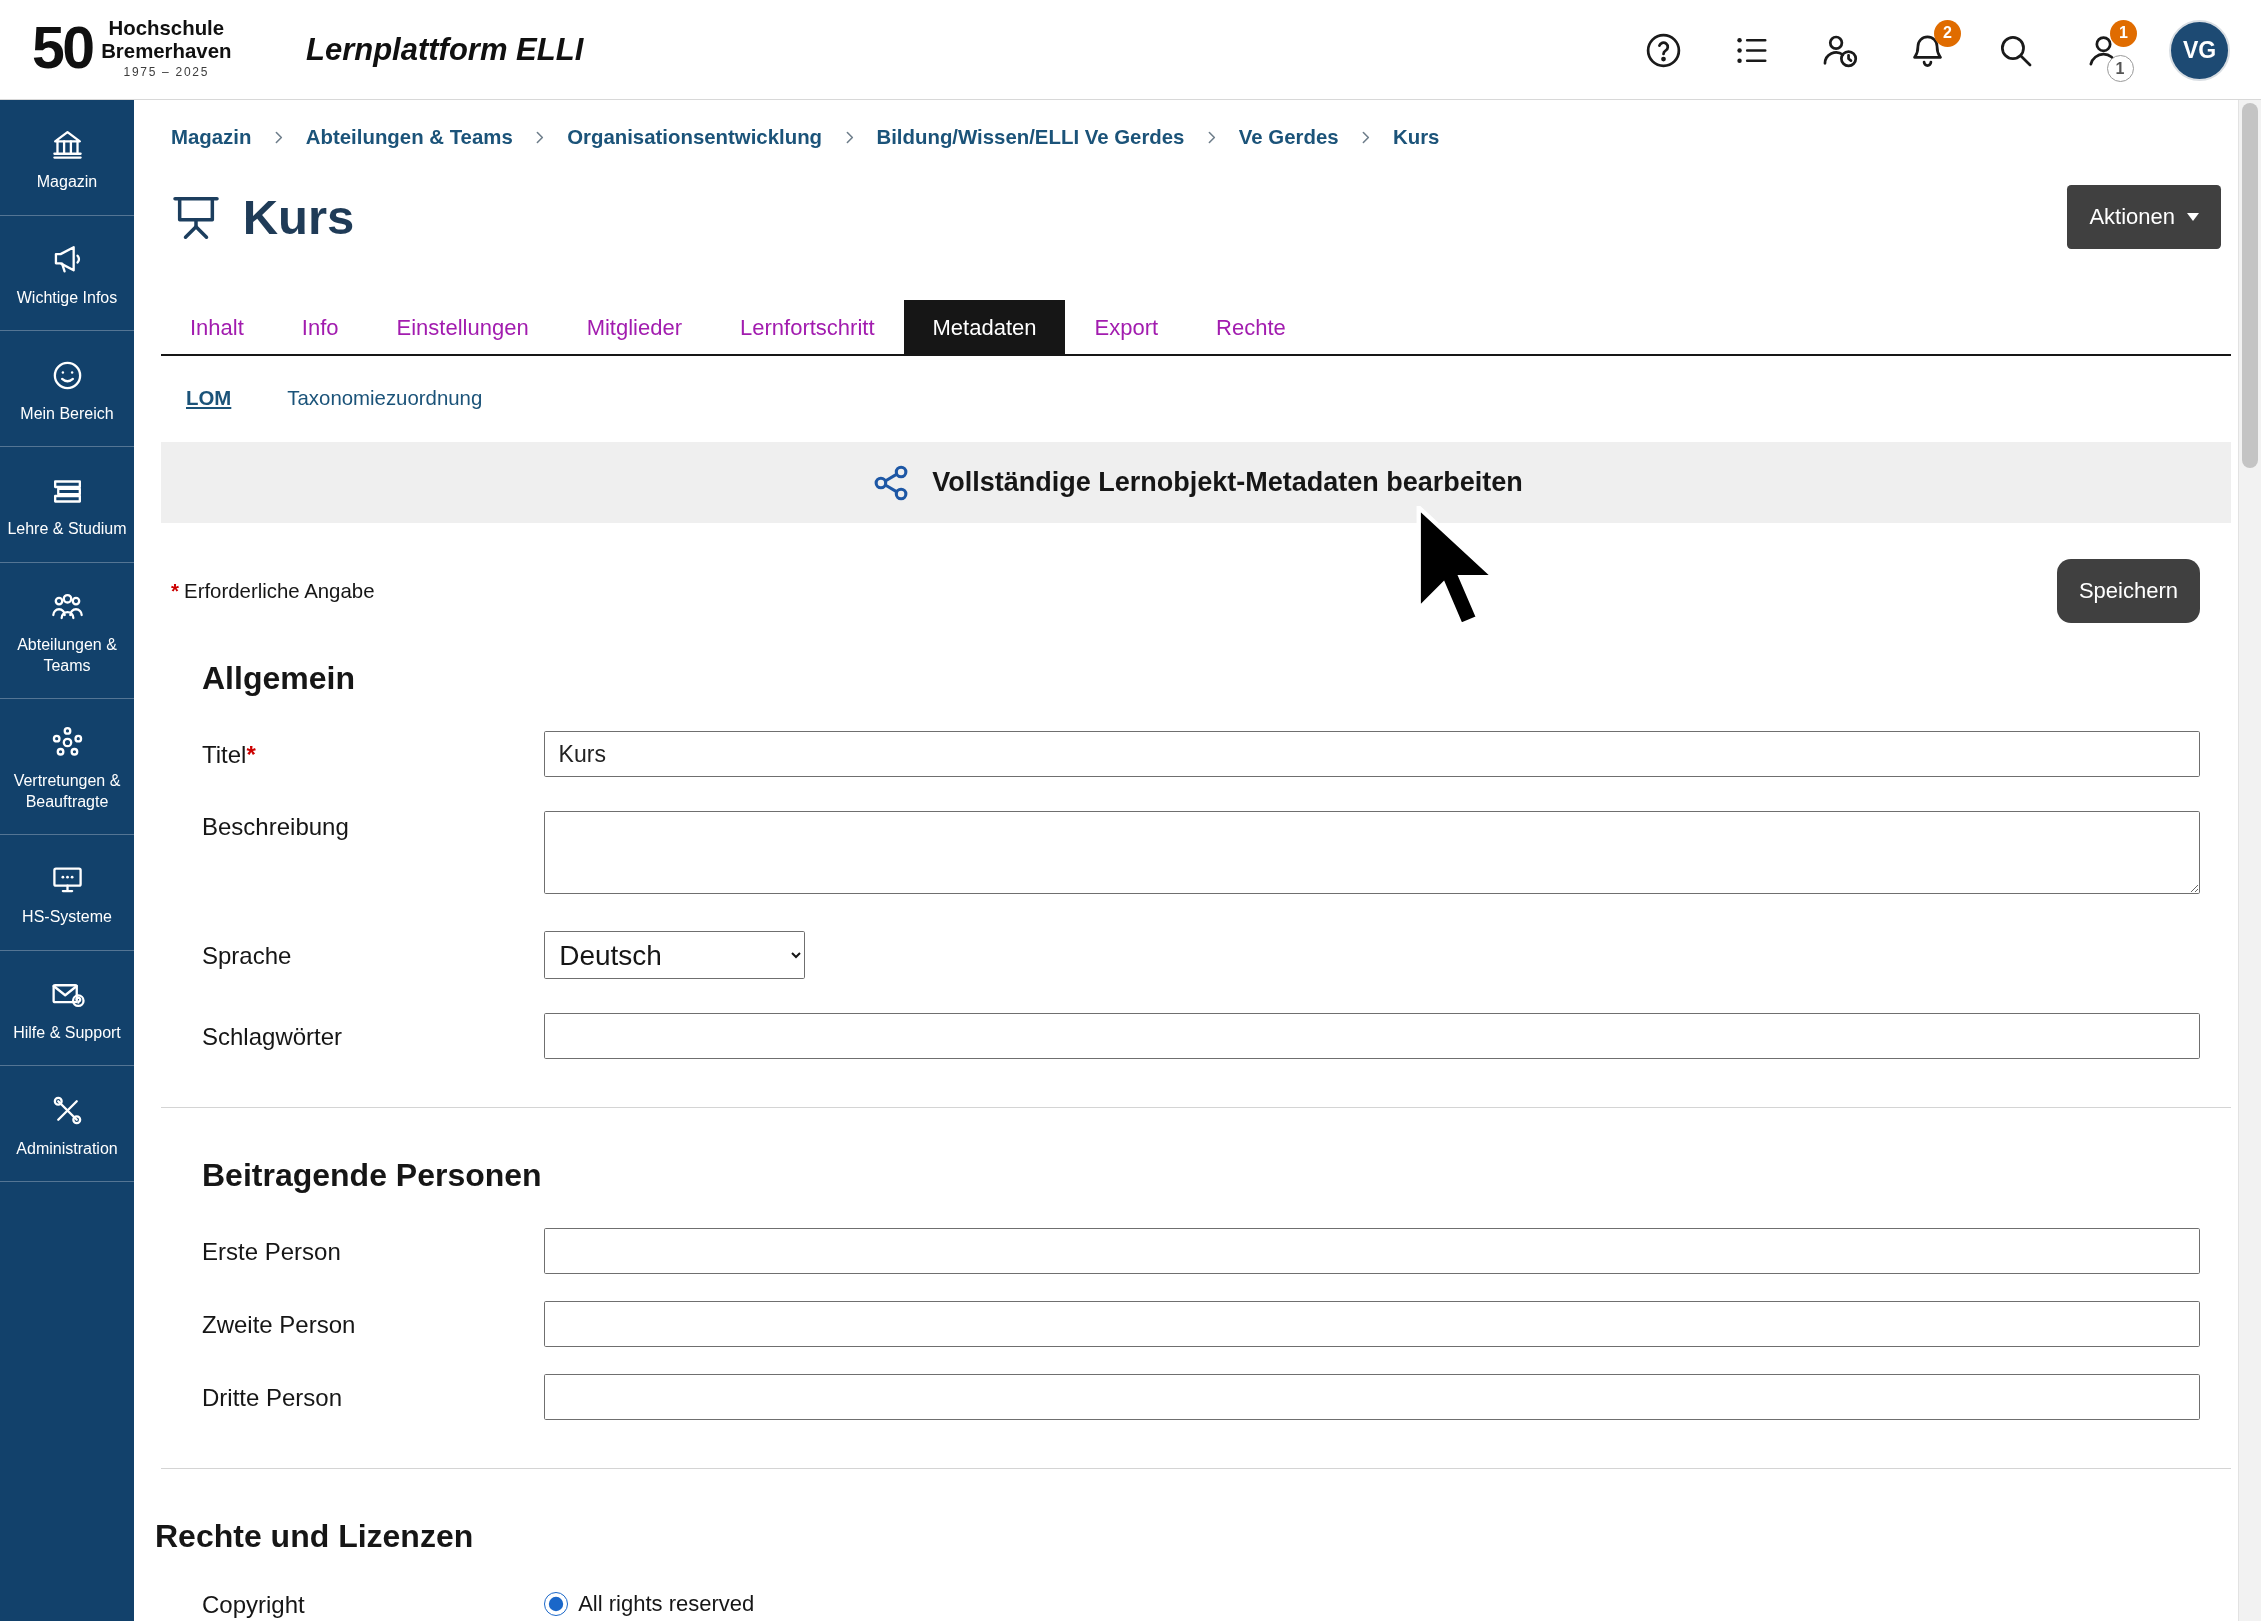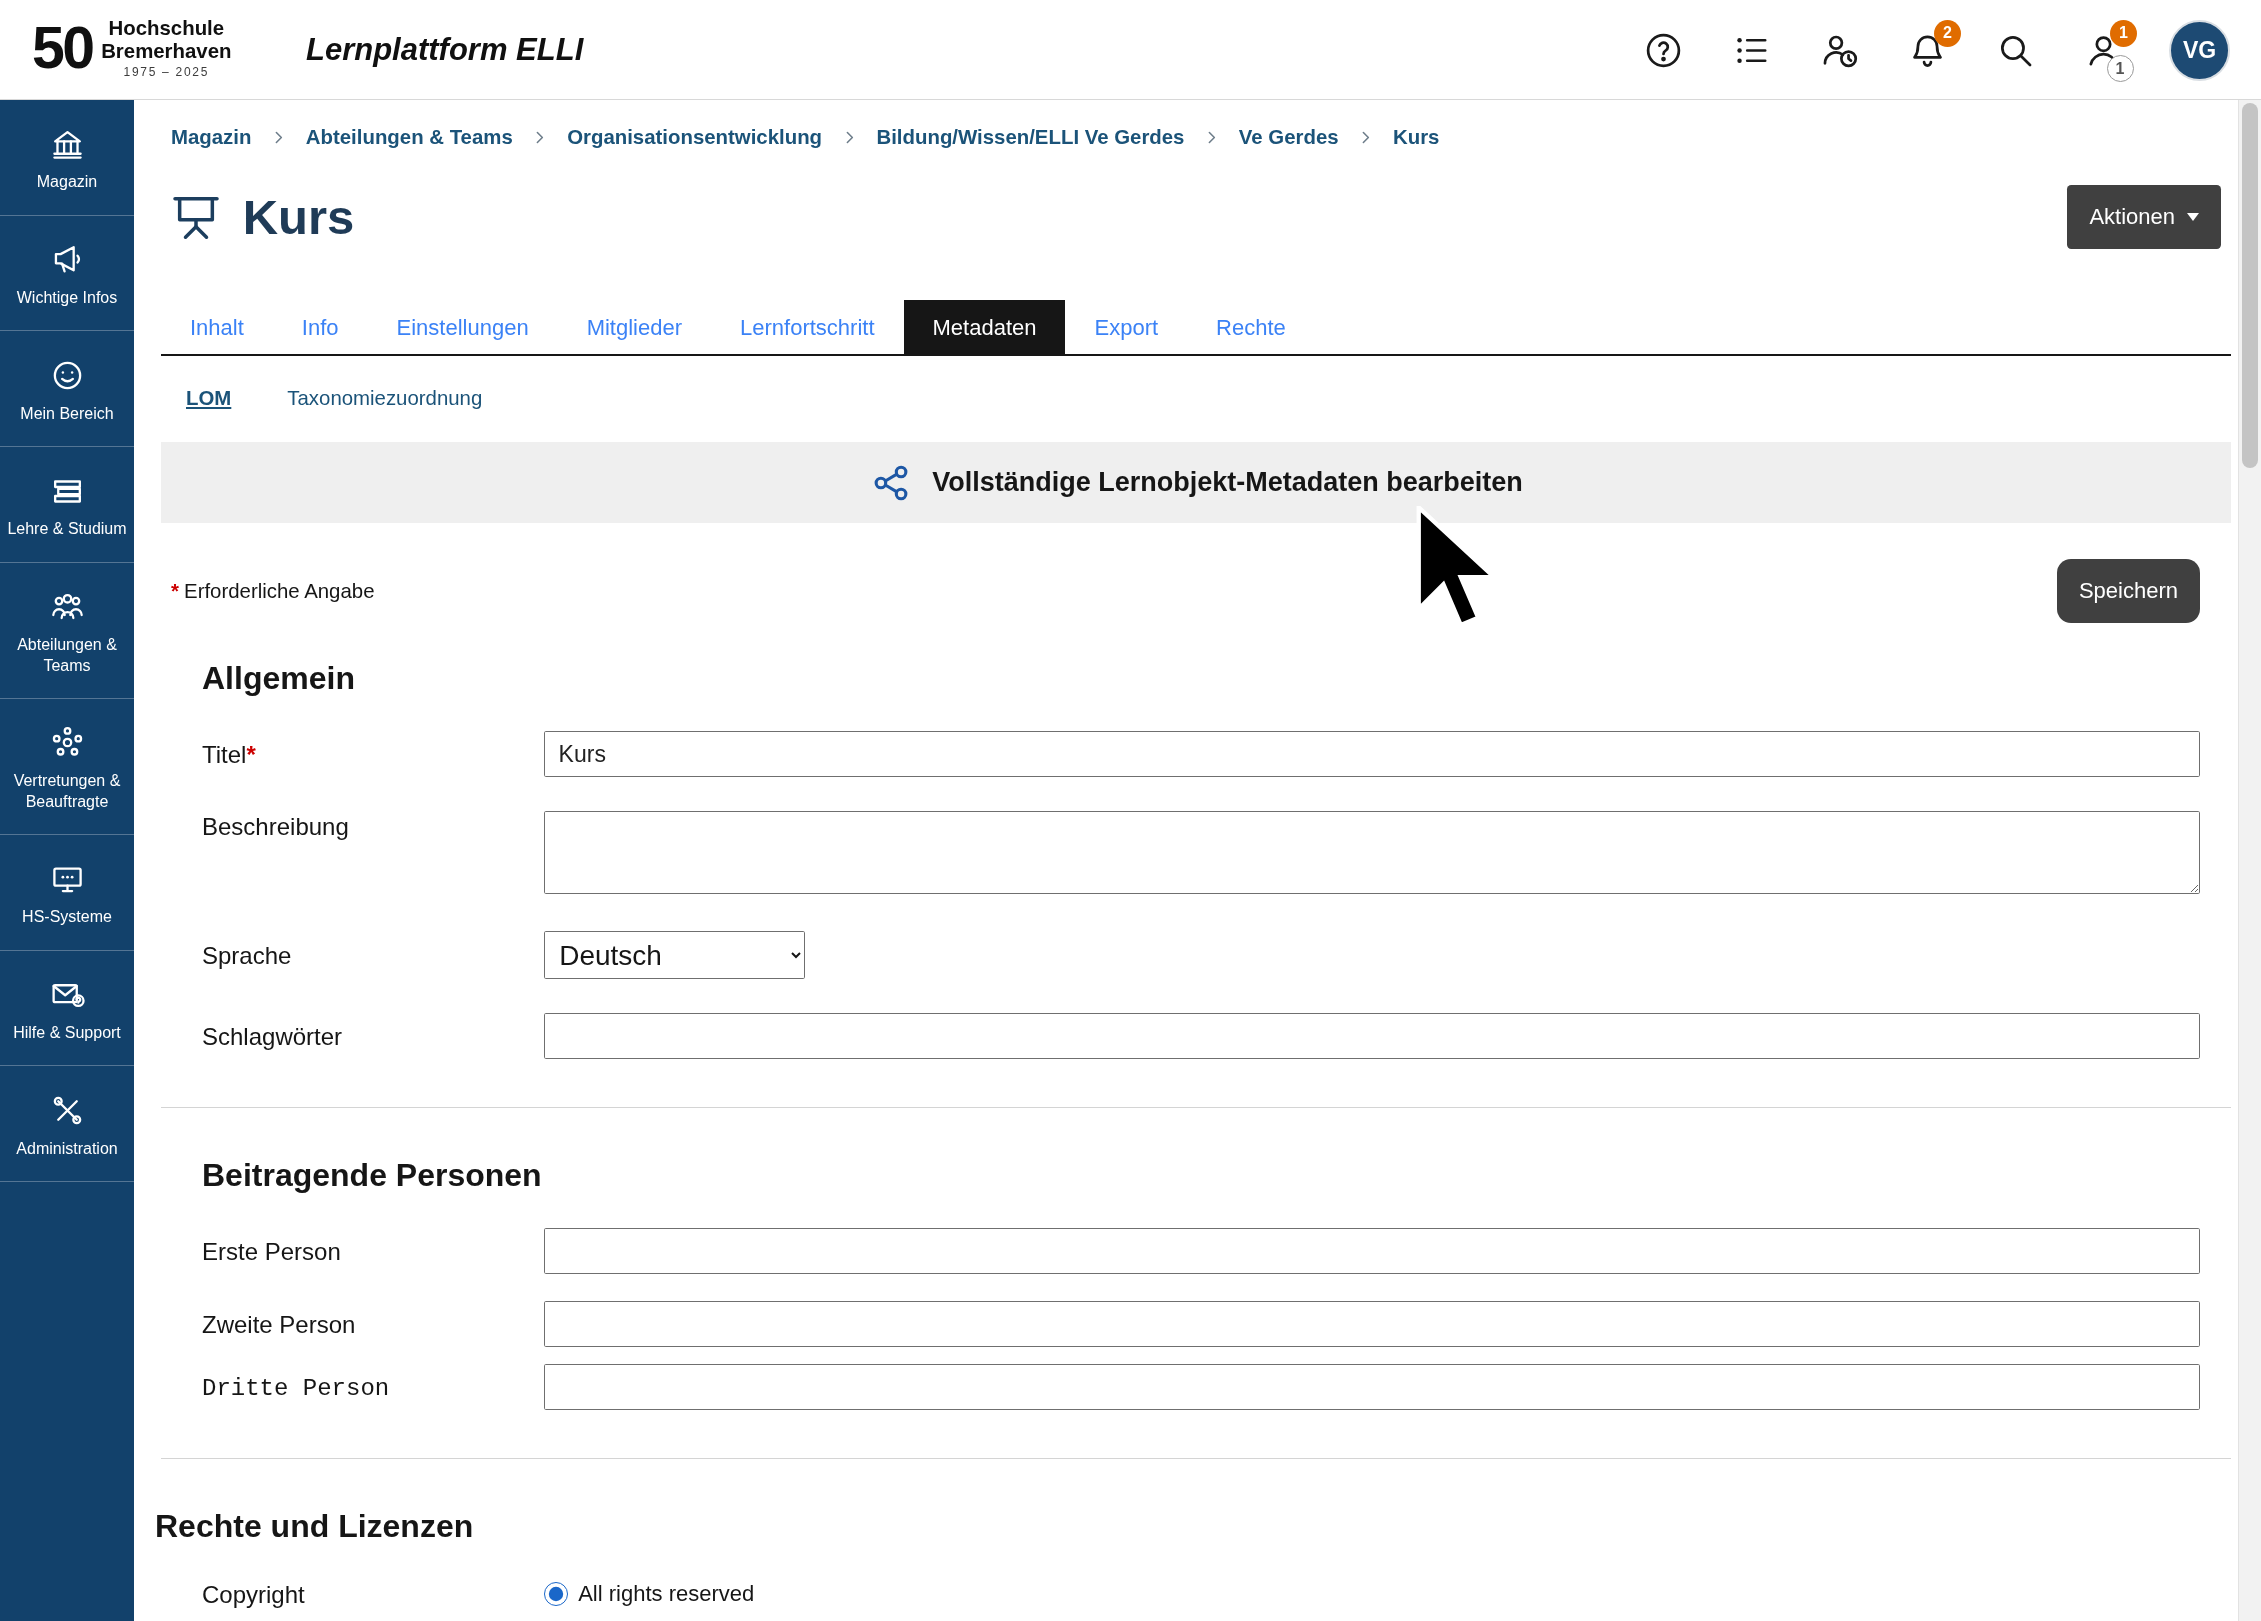--- a/index.html
+++ b/index.html
@@ -63,21 +63,21 @@
   .page-title { font-size:49px; font-weight:700; color:#1f3b57; margin-left:18.7px; }
   .btn-dark {
     background:#404040; color:#fff; border:none; border-radius:4.2px;
     font-size:22px; font-family:inherit; padding:19px 22px; cursor:pointer;
     display:inline-flex; align-items:center; gap:12px;
   }
   .actions-btn { margin-left:auto; }
   .caret { width:0; height:0; border-left:6.8px solid transparent; border-right:6.8px solid transparent; border-top:8.5px solid #fff; }
 
   .tabs { margin:51px 6.8px 0 27px; display:flex; border-bottom:2.5px solid #161616; }
-  .tab { font-size:22px; color:#3b82f6; padding:15.3px 29px 13.6px; cursor:pointer; }
+  .tab { font-size:22px; color:#a21caf; padding:15.3px 29px 13.6px; cursor:pointer; }
   .tab.active { background:#161616; color:#fff; font-weight:500; }
 
   .subtabs { margin:31px 0 0 52px; display:flex; gap:56px; font-size:20.4px; }
   .subtab { color:#1b5379; cursor:pointer; }
   .subtab.active { text-decoration:underline; font-weight:600; }
 
   .banner {
     margin:32px 6.8px 0 27px; height:81px; background:#efefef;
     display:flex; align-items:center; justify-content:center; gap:18.7px; cursor:pointer;
   }
@@ -383,21 +383,21 @@
   <div class="form-row">
     <label class="form-label">Erste Person</label>
     <span class="form-field"><input class="text-input" value="" style=""></span>
   </div>
 
   <div class="form-row" style="margin-top:27px;">
     <label class="form-label">Zweite Person</label>
     <span class="form-field"><input class="text-input" value="" style=""></span>
   </div>
 
-  <div class="form-row" style="margin-top:17px;font-family:Liberation Mono, monospace;">
+  <div class="form-row" style="margin-top:27px;">
     <label class="form-label">Dritte Person</label>
     <span class="form-field"><input class="text-input" value="" style=""></span>
   </div>
 
   <hr class="divider">
 
   <h2 class="section-heading" style="margin-top:49px;margin-left:21px;">Rechte und Lizenzen</h2>
 
   <div class="form-row">
     <label class="form-label">Copyright</label>

